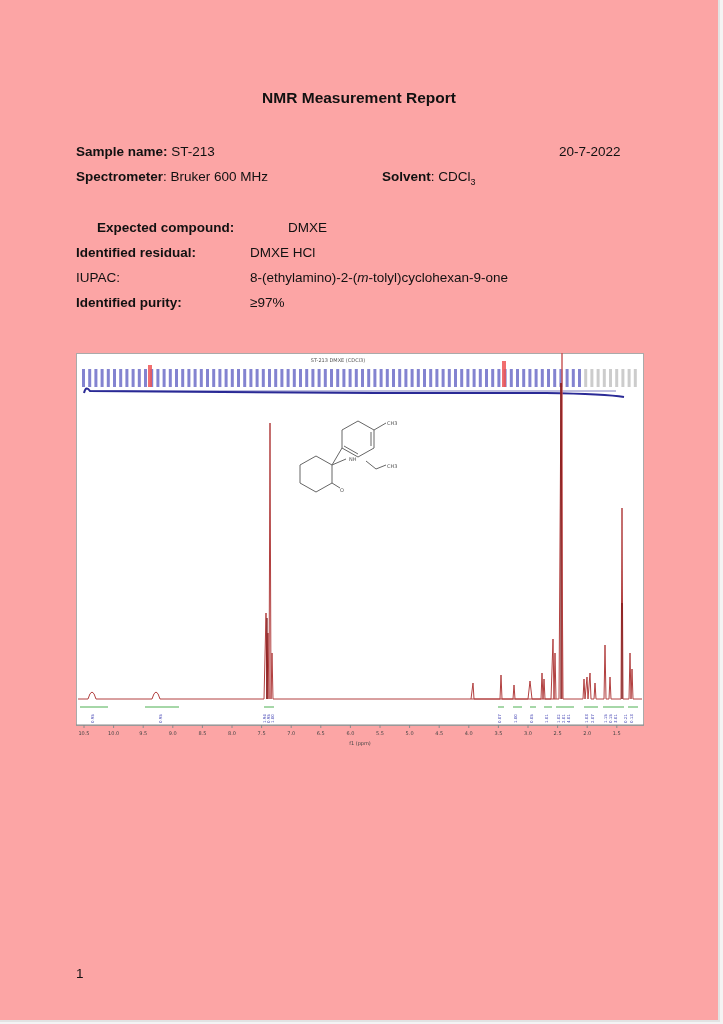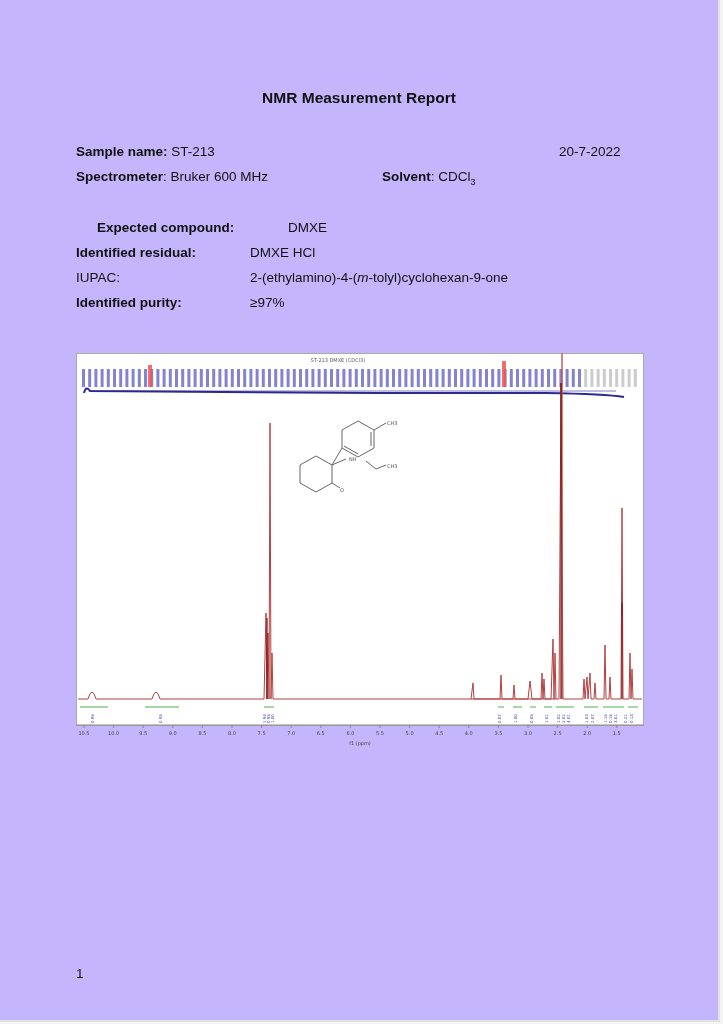--- a/index.html
+++ b/index.html
@@ -1,17 +1,17 @@
 <!DOCTYPE html>
 <html><head>
 <meta charset="utf-8">
 <style>
   html,body{margin:0;padding:0;}
   body{width:723px;height:1024px;background:#f4f4f4;position:relative;overflow:hidden;font-family:"Liberation Sans",sans-serif;color:#111;}
-  .page{position:absolute;left:0;top:0;width:718px;height:1020px;background:#c4b5fd;border-right:2px solid #e3e3e3;border-bottom:2px solid #e3e3e3;}
+  .page{position:absolute;left:0;top:0;width:718px;height:1020px;background:#fca5a5;border-right:2px solid #e3e3e3;border-bottom:2px solid #e3e3e3;}
   .title{position:absolute;top:89px;left:0;width:718px;text-align:center;font-weight:bold;font-size:15.5px;}
   .row{position:absolute;font-size:13.5px;white-space:nowrap;text-align:center;}
   .b{font-weight:bold;}
   .notes{position:absolute;left:76px;top:808px;width:568px;font-size:13.5px;line-height:25px;text-align:justify;}
   .notes .lbl{font-weight:bold;display:inline-block;width:146px;}
   .footer{position:absolute;top:966px;font-size:13.5px;}
   .spectrum{position:absolute;left:76px;top:353px;width:568px;height:405px;}
 </style>
 </head>
 <body>
@@ -34,21 +34,21 @@
   </div>
 
   <div class="row b" style="left:76px;top:220px;margin-left:21px;">Expected compound:</div>
   <div class="row" style="left:250px;top:220px;margin-left:38px;">DMXE</div>
 
   <div class="row b" style="left:76px;top:245px;">Identified residual:</div>
   <div class="row" style="left:250px;top:245px;">DMXE HCl</div>
 
   <div class="row" style="left:76px;top:270px;">IUPAC:</div>
   <div class="row" style="left:250px;top:270px;">
-    <span>2-(ethylamino)-4-(</span><i>m</i><span>-tolyl)cyclohexan-9-one</span>
+    <span>8-(ethylamino)-2-(</span><i>m</i><span>-tolyl)cyclohexan-9-one</span>
   </div>
 
   <div class="row b" style="left:76px;top:295px;">Identified purity:</div>
   <div class="row" style="left:250px;top:295px;">≥97%</div>
 
   <div class="spectrum">
     <svg width="568" height="405" viewBox="0 0 568 405" xmlns="http://www.w3.org/2000/svg">
 
       <rect x="0.5" y="0.5" width="567" height="372" fill="#fff" stroke="#aaa" stroke-width="1"></rect>
 

